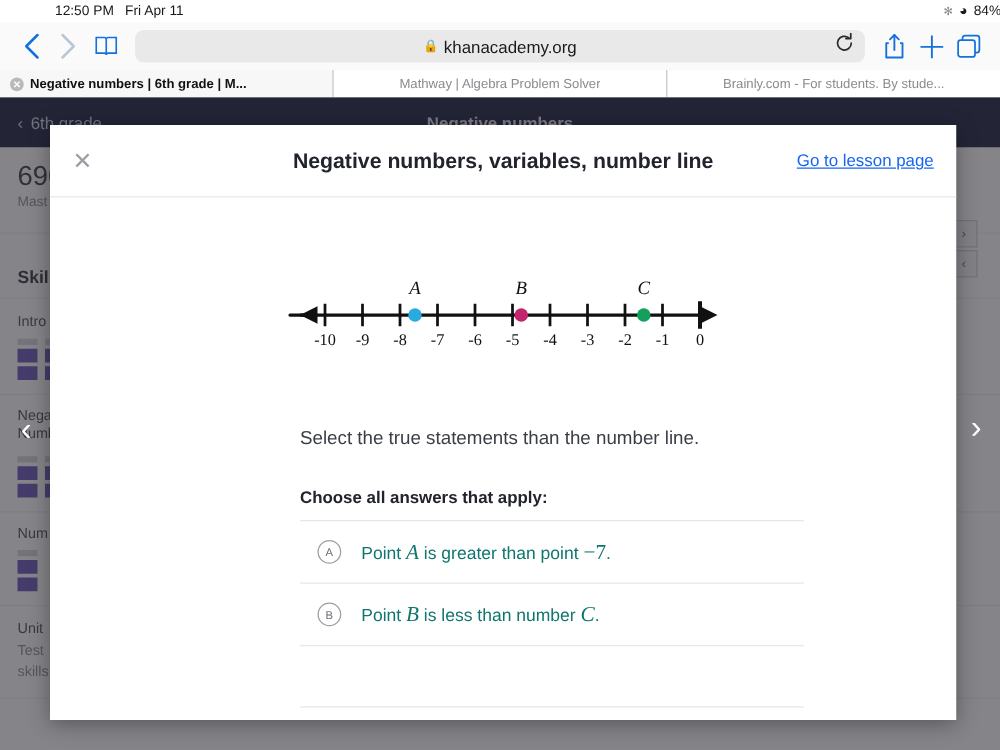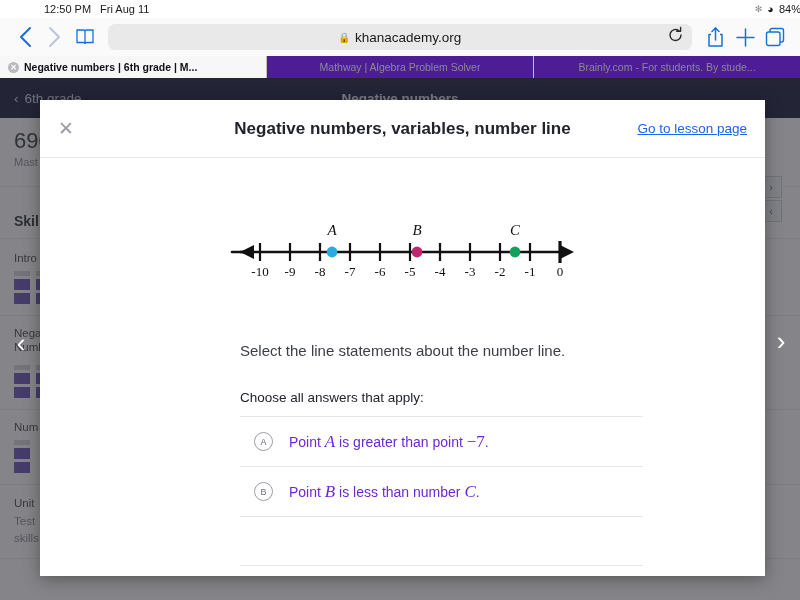--- a/index.html
+++ b/index.html
@@ -53,21 +53,21 @@
   .reload { position: absolute; right: 9px; top: 50%; transform: translateY(-50%); color: #2b2b2b; }
 
   
   .tabstrip {
     position: absolute; top: 56px; left: 0; width: 800px; height: 22px;
     background: #d6d6d8; display: flex; align-items: stretch;
   }
   .tab {
     flex: 1 1 0; min-width: 0; display: flex; align-items: center; gap: 5px;
     padding: 0 8px; border-right: 1px solid #bfbfc2;
-    font-size: 10.5px; color: #8b8b90; background: #4c1d95;
+    font-size: 10.5px; color: #8b8b90; background: #ffffff;
     white-space: nowrap; overflow: hidden; justify-content: center;
   }
   .tab.active { background: #f7f7f8; color: #111; font-weight: bold; justify-content: flex-start; }
   .tab-close {
     width: 11px; height: 11px; border-radius: 50%; background: #b9b9bd; color: #fff;
     font-size: 8px; line-height: 11px; text-align: center; flex: 0 0 auto;
   }
   .tab-label { overflow: hidden; text-overflow: ellipsis; }
 
   
@@ -118,34 +118,34 @@
     font-size: 17px; font-weight: bold; color: #21242c; pointer-events: none;
   }
   .modal-link { margin-left: auto; font-size: 13.5px; color: #1865f2; z-index: 2; }
   .modal-body { flex: 1 1 auto; position: relative; overflow: hidden; padding: 0 0 0 0; }
 
   .numberline-wrap { position: absolute; left: 0; right: 0; top: 64px; display: flex; justify-content: center; }
   .q-text {
     position: absolute; left: 200px; top: 184px; font-size: 15px; color: #3b3e47; font-weight: 500;
   }
   .choose-text {
-    position: absolute; left: 200px; top: 232px; font-size: 13.5px; color: #21242c; font-weight: normal;
+    position: absolute; left: 200px; top: 232px; font-size: 13.5px; color: #21242c; font-weight: bold;
   }
   .choices { position: absolute; left: 200px; top: 258px; width: 403px; }
   .choice {
     display: flex; align-items: center; gap: 16px; height: 50px;
     border-top: 1px solid #e6e7ea; padding-left: 14px;
   }
   .choice:last-child { border-bottom: 1px solid #e6e7ea; }
   .bullet {
     width: 19px; height: 19px; border-radius: 50%; border: 1px solid #9b9ea6;
     color: #6b6e77; font-size: 9px; display: flex; align-items: center; justify-content: center;
     flex: 0 0 auto;
   }
-  .choice-text { font-size: 14px; color: #6d28d9; }
+  .choice-text { font-size: 14px; color: #0f766e; }
   .mvar { font-family: "Liberation Serif", serif; font-style: italic; font-size: 17px; }
   .mnum { font-family: "Liberation Serif", serif; font-size: 17px; }
 
   .modal-footer {
     height: 56px; flex: 0 0 56px; border-top: 1px solid #e6e7ea;
     display: flex; align-items: center; padding: 0 18px; gap: 12px;
   }
   .scratch-ico { width: 34px; display: flex; align-items: center; color: #2c63c4; }
   .footer-msg { margin-left: auto; font-size: 13px; color: #3b3e47; }
   .dots { display: flex; align-items: center; gap: 7px; margin-left: 14px; }
@@ -157,21 +157,21 @@
     display: flex; align-items: center; justify-content: center;
   }
 </style>
 </head>
 <body>
 
 <div id="root">
 
   <div class="statusbar">
     <span class="sb-time">12:50 PM</span>
-    <span class="sb-date">Fri Aug 11</span>
+    <span class="sb-date">Fri Apr 11</span>
     <span class="sb-right">
       <span class="bt-g">✻</span>
       <span class="wifi-g">◕</span>
       <span class="sb-pct">84%</span>
       <span class="batt">
           <span class="batt-fill"></span>
         </span>
     </span>
   </div>
 
@@ -352,21 +352,21 @@
           <circle cx="297" cy="30" r="5.4" fill="#12a05c"></circle>
 
           <g font-family="Liberation Serif, serif" font-style="italic" font-size="15" fill="#111" text-anchor="middle">
             <text x="114" y="13">A</text>
             <text x="199" y="13">B</text>
             <text x="297" y="13">C</text>
           </g>
         </svg>
       </div>
 
-      <div class="q-text">Select the line statements about the number line.</div>
+      <div class="q-text">Select the true statements than the number line.</div>
       <div class="choose-text">Choose all answers that apply:</div>
 
       <div class="choices">
         <div class="choice">
           <span class="bullet">A</span>
           <span class="choice-text"><span>Point </span><span class="mvar">A</span><span> is greater than point </span><span class="mnum">−7</span><span>.</span></span>
         </div>
         <div class="choice">
           <span class="bullet">B</span>
           <span class="choice-text"><span>Point </span><span class="mvar">B</span><span> is less than number </span><span class="mvar">C</span><span>.</span></span>

